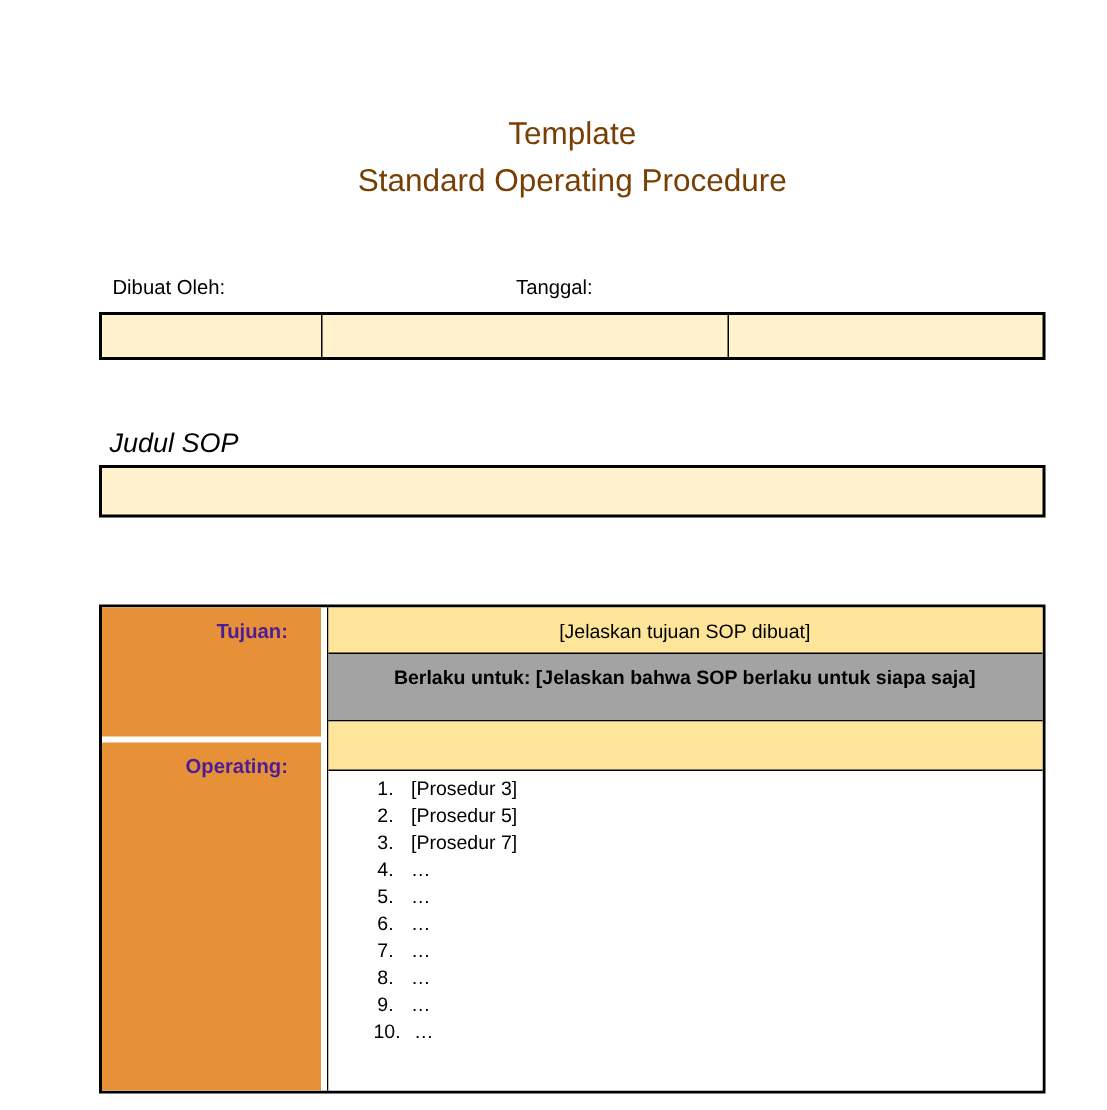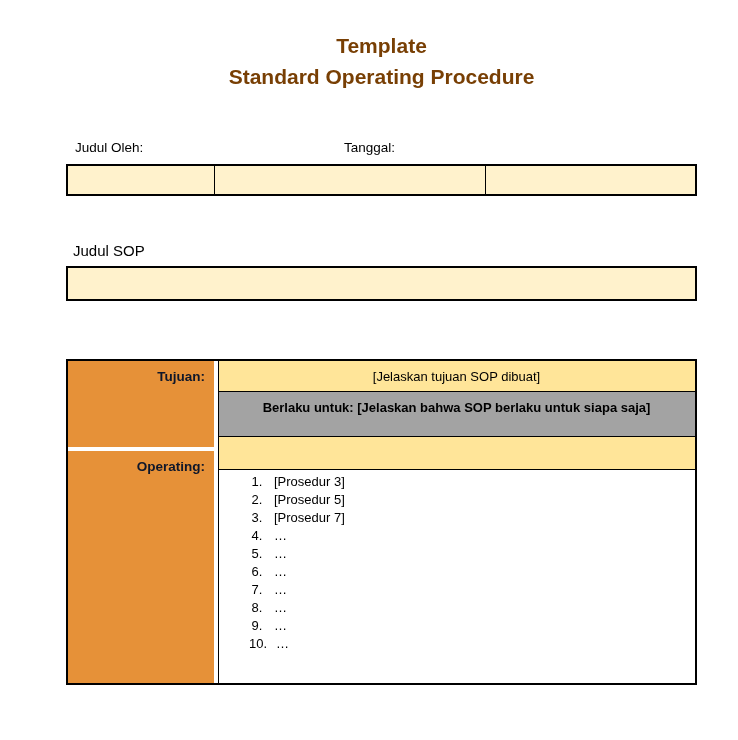--- a/index.html
+++ b/index.html
@@ -9,24 +9,24 @@
     font-family: "Liberation Sans", sans-serif;
     color: #000000;
     position: relative;
     overflow: hidden;
   }
   .page { width: 738px; height: 740px; background: #ffffff; }
   .content { margin-left: 66px; width: 631px; }
 
   
   .title-block {
-    padding-top: 30px;
+    padding-top: 74px;
     text-align: center;
     color: #783F04;
-    font-weight: bold;
+    font-weight: normal;
     font-size: 21px;
     line-height: 31px;
   }
 
   
   .form-labels { display: flex; margin-top: 48px; font-size: 13.5px; line-height: 16px; }
   .fl-1 { width: 149px; padding-left: 7px; }
   .fl-2 { width: 272px; padding-left: 9px; }
   .fl-3 { flex: 1; padding-left: 6px; }
 
@@ -37,21 +37,21 @@
     height: 32px;
     border: 2px solid #000;
     background: #FFF2CC;
   }
   .input-row .cell { height: 100%; padding: 6px 7px 0 7px; font-size: 13px; }
   .ir-1 { width: 147px; border-right: 1px solid #000; }
   .ir-2 { width: 271px; border-right: 1px solid #000; }
   .ir-3 { flex: 1; }
 
   
-  .judul-label { margin-top: 47px; padding-left: 7px; font-size: 15px; line-height: 16px; }
+  .judul-label { margin-top: 47px; padding-left: 7px; font-size: 18px; line-height: 16px; font-style: italic; }
   .judul-box {
     margin-top: 7px;
     height: 35px;
     border: 2px solid #000;
     background: #FFF2CC;
     padding: 7px 7px 0 7px;
     font-size: 13px;
   }
 
   
@@ -59,25 +59,25 @@
     margin-top: 58px;
     height: 326px;
     border: 2px solid #000;
     display: flex;
     background: #ffffff;
   }
   .left-col { width: 150px; background: #ffffff; display: flex; flex-direction: column; }
   .orange-cell {
     width: 146px;
     background: #E69138;
-    color: #0f172a;
+    color: #4c1d95;
     font-weight: bold;
     font-size: 13.5px;
     text-align: right;
-    padding: 8px 9px 0 0;
+    padding: 8px 22px 0 0;
   }
   .oc-1 { height: 86px; }
   .oc-2 { margin-top: 4px; flex: 1; }
 
   .content-col { flex: 1; border-left: 1px solid #000; display: flex; flex-direction: column; font-size: 13px; text-align: center; }
   .row-a { height: 31px; background: #FFE599; border-bottom: 1px solid #000; padding: 8px 8px 0 7px; }
   .row-b { height: 45px; background: #a3a3a3; border-bottom: 1px solid #000; padding: 8px 8px 0 7px; font-weight: bold; }
   .row-c { height: 33px; background: #FFE599; border-bottom: 1px solid #000; }
   .row-d { flex: 1; background: #ffffff; padding: 3px 8px 0 7px; line-height: 18px; }
 
@@ -92,21 +92,21 @@
 
 <div class="page">
   <div class="content">
 
     <div class="title-block">
       <div>Template</div>
       <div>Standard Operating Procedure</div>
     </div>
 
     <div class="form-labels">
-      <div class="fl-2">Judul Oleh:</div>
+      <div class="fl-2">Dibuat Oleh:</div>
       <div class="fl-3">Tanggal:</div>
     </div>
 
     <div class="input-row">
       <div class="cell ir-1"></div>
       <div class="cell ir-2"></div>
       <div class="cell ir-3"></div>
     </div>
 
     <div class="judul-label">Judul SOP</div>

